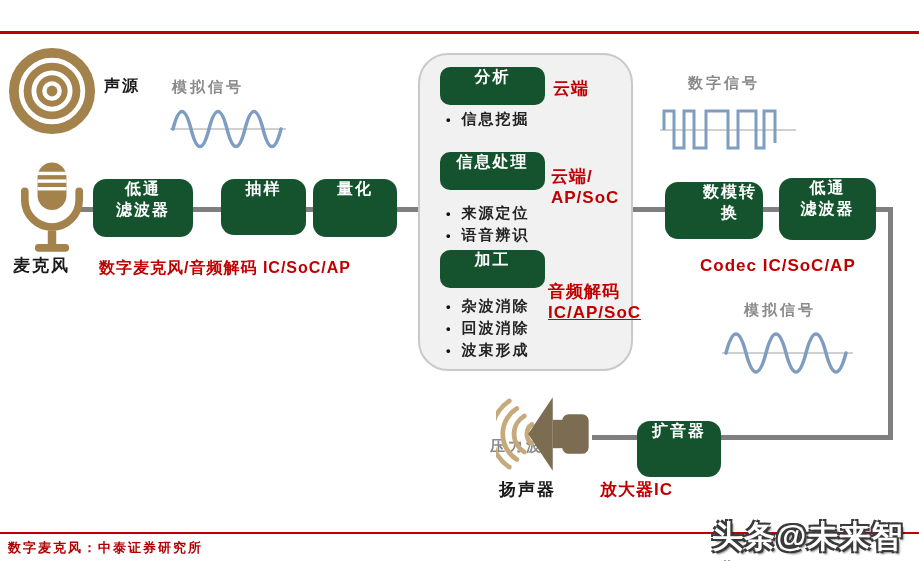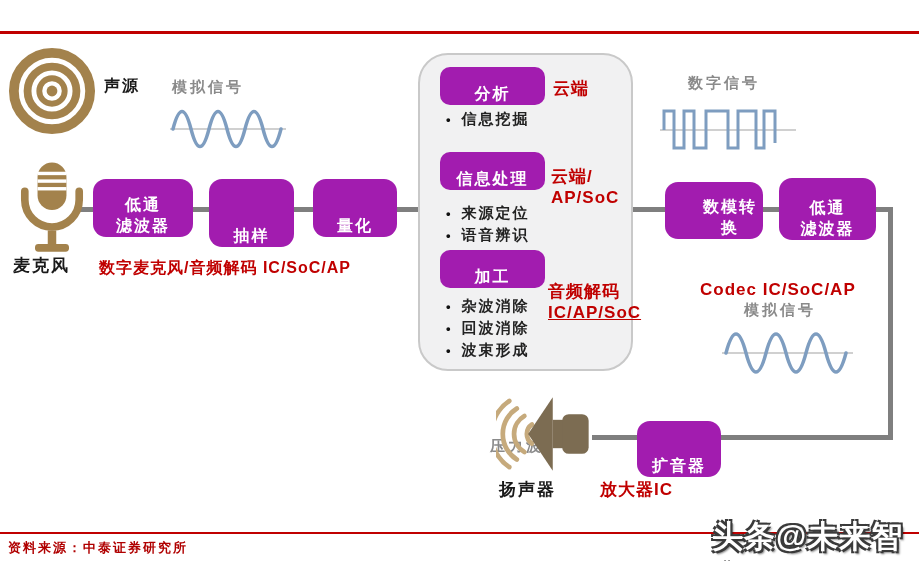--- a/index.html
+++ b/index.html
@@ -8,22 +8,22 @@
   .abs{position:absolute;}
   
   .fig-title{position:absolute;left:10px;top:7px;font-size:17px;font-weight:bold;color:#C00000;letter-spacing:1px;}
   .title-rule{position:absolute;left:0;top:31px;width:919px;height:3px;background:#C00000;}
   .bottom-rule{position:absolute;left:0;top:532px;width:919px;height:2px;background:#C00000;}
   
   .gray-label{position:absolute;color:#8a8a8a;font-size:15px;font-weight:bold;letter-spacing:3px;}
   .black-label{position:absolute;color:#1a1a1a;font-size:17px;font-weight:bold;letter-spacing:2px;}
   .red-caption{position:absolute;color:#C00000;font-size:16px;font-weight:bold;letter-spacing:1px;}
   
-  .rbox{position:absolute;background:#a21caf;color:#ffffff;font-weight:bold;font-size:16px;
-        border-radius:13px;display:flex;flex-direction:column;align-items:center;justify-content:flex-end;
+  .rbox{position:absolute;background:#14532d;color:#ffffff;font-weight:bold;font-size:16px;
+        border-radius:13px;display:flex;flex-direction:column;align-items:center;justify-content:flex-start;
         text-align:center;line-height:1.3;letter-spacing:2px;box-sizing:border-box;}
   .rbox.small-radius{border-radius:10px;}
   
   .line{position:absolute;background:#7F7F7F;}
   
   .panel{position:absolute;left:418px;top:53px;width:215px;height:318px;background:#F1F1F2;
          border:2px solid #C9C9C9;border-radius:30px;box-sizing:border-box;}
   .bullet{position:absolute;color:#222;font-size:15px;font-weight:bold;letter-spacing:2px;
           display:flex;align-items:center;gap:9px;}
   .bullet .dot{font-size:13px;color:#111;}
@@ -74,21 +74,21 @@
       <rect x="35" y="80" width="10" height="16" fill="#A3824C"></rect>
       <rect x="20" y="96" width="40" height="9" rx="4" fill="#A3824C"></rect>
     </svg>
   </div>
   <div class="black-label" style="left:13px;top:254px;">麦克风</div>
 
   <div class="rbox" style="left:93px;top:179px;width:100px;height:58px;">
     <div>低通</div>
     <div>滤波器</div>
   </div>
-  <div class="rbox" style="left:209px;top:179px;width:85px;height:68px;">
+  <div class="rbox" style="left:221px;top:179px;width:85px;height:56px;">
     <div>抽样</div>
   </div>
   <div class="rbox" style="left:313px;top:179px;width:84px;height:58px;">
     <div>量化</div>
   </div>
   <div class="red-caption" style="left:99px;top:258px;">数字麦克风/音频解码 IC/SoC/AP</div>
 
   <div class="panel"></div>
 
   <div class="rbox small-radius" style="left:440px;top:67px;width:105px;height:38px;z-index:2;">
@@ -140,21 +140,21 @@
     </svg>
   </div>
 
   <div class="rbox" style="left:665px;top:182px;width:98px;height:57px;padding-left:32px;">
     <div>数模转换</div>
   </div>
   <div class="rbox" style="left:779px;top:178px;width:97px;height:62px;">
     <div>低通</div>
     <div>滤波器</div>
   </div>
-  <div class="red-caption" style="left:700px;top:256px;font-size:17px;margin-top:24px;">Codec IC/SoC/AP</div>
+  <div class="red-caption" style="left:700px;top:256px;font-size:17px;">Codec IC/SoC/AP</div>
 
   <div class="gray-label" style="left:744px;top:301px;">模拟信号</div>
   <div class="abs" style="left:720px;top:323px;">
     <svg width="135" height="58" viewBox="0 0 135 58">
       <line x1="2" y1="30" x2="133" y2="30" stroke="#C0C0C0" stroke-width="1.5"></line>
       <path d="M6,30 Q16,-8 26,30 T46,30 T66,30 T86,30 T106,30 T126,30" fill="none" stroke="#7E9DC0" stroke-width="3.5" stroke-linecap="round"></path>
     </svg>
   </div>
 
   <div class="rbox" style="left:637px;top:409px;width:84px;height:56px;z-index:2;margin-top:12px;">
@@ -170,16 +170,16 @@
       <polygon points="60,6 60,84 34,45" fill="#7C6C52"></polygon>
       <rect x="60" y="30" width="12" height="30" fill="#7C6C52"></rect>
       <rect x="70" y="24" width="28" height="42" rx="7" fill="#7C6C52"></rect>
     </svg>
   </div>
   <div class="gray-label" style="left:446px;top:437px;margin-left:44px;">压力波</div>
   <div class="black-label" style="left:499px;top:478px;">扬声器</div>
   <div class="red-caption" style="left:600px;top:478px;font-size:17px;">放大器IC</div>
 
   <div class="bottom-rule"></div>
-  <div class="source-note">资料来源：中泰证券研究所</div>
+  <div class="source-note">数字麦克风：中泰证券研究所</div>
   <div class="watermark">头条@未来智库</div>
 
 </div>
 
 </body></html>

